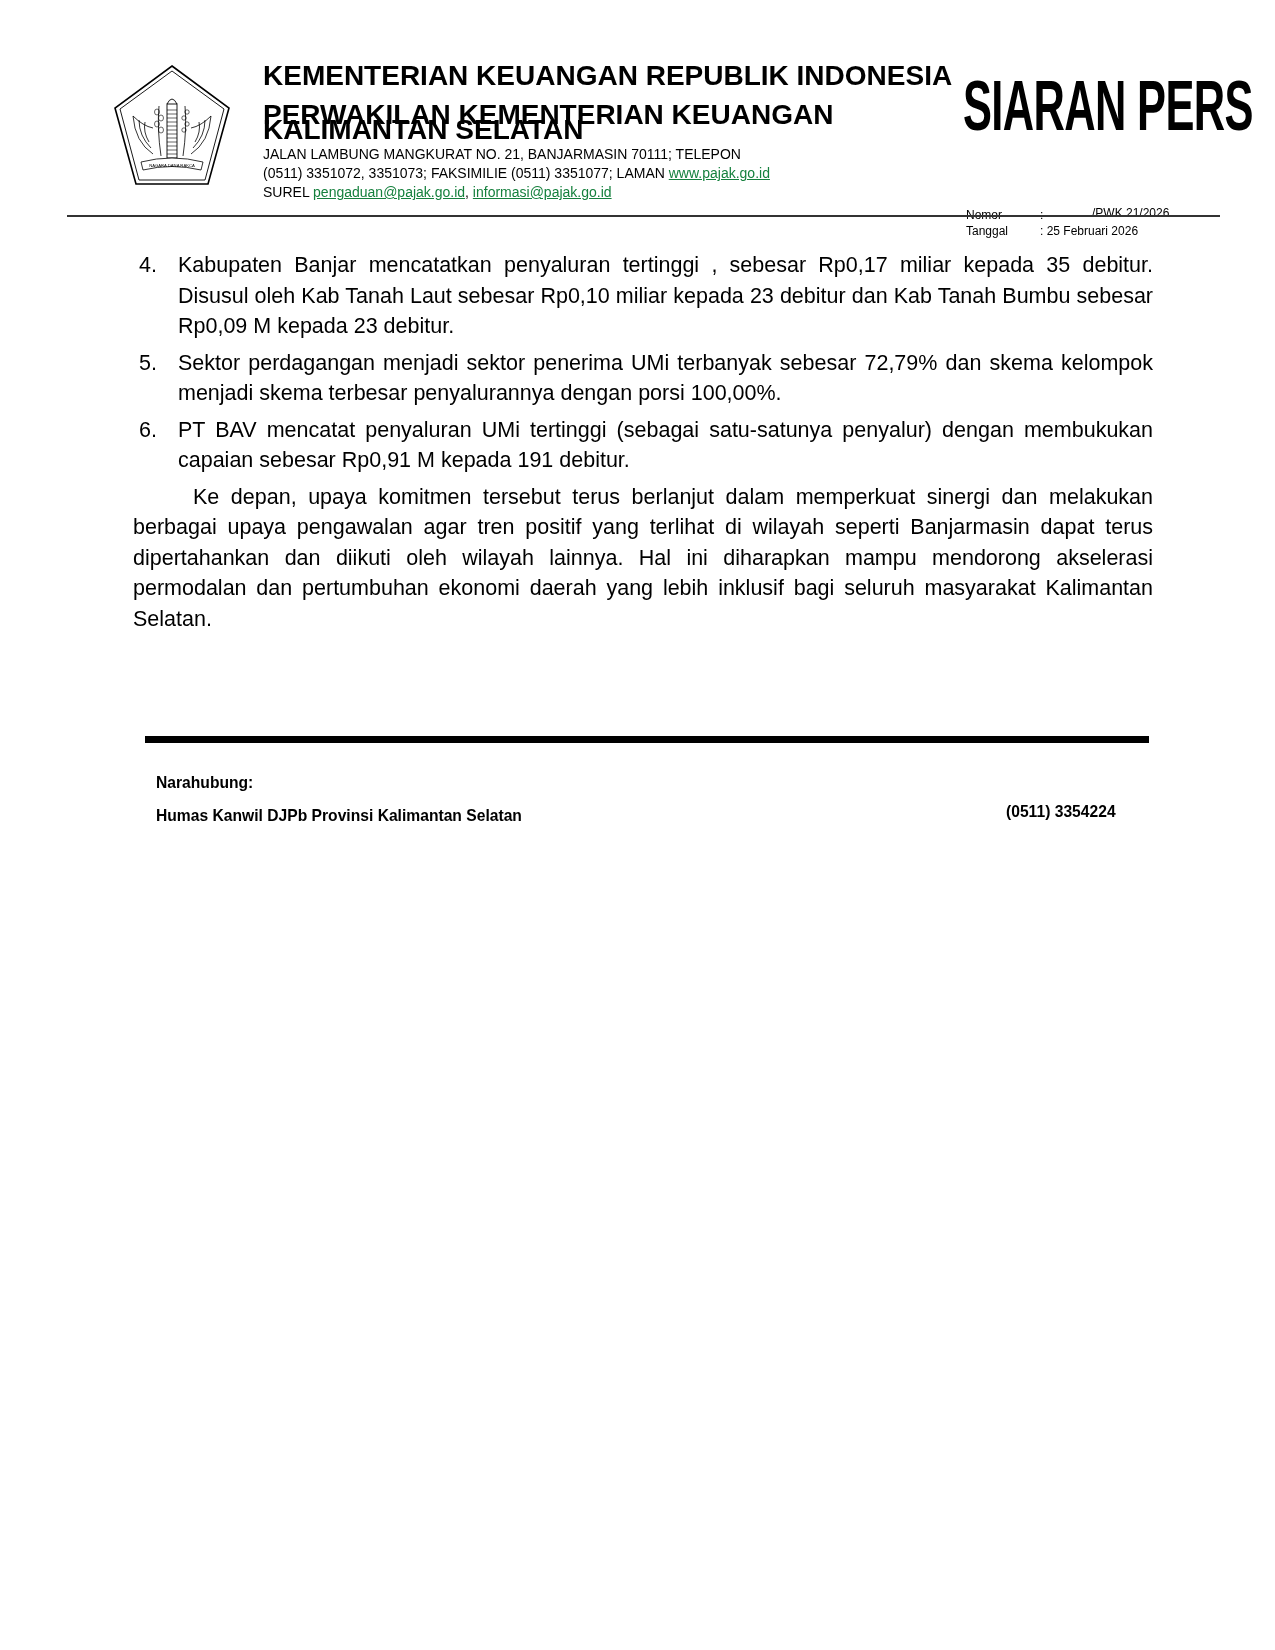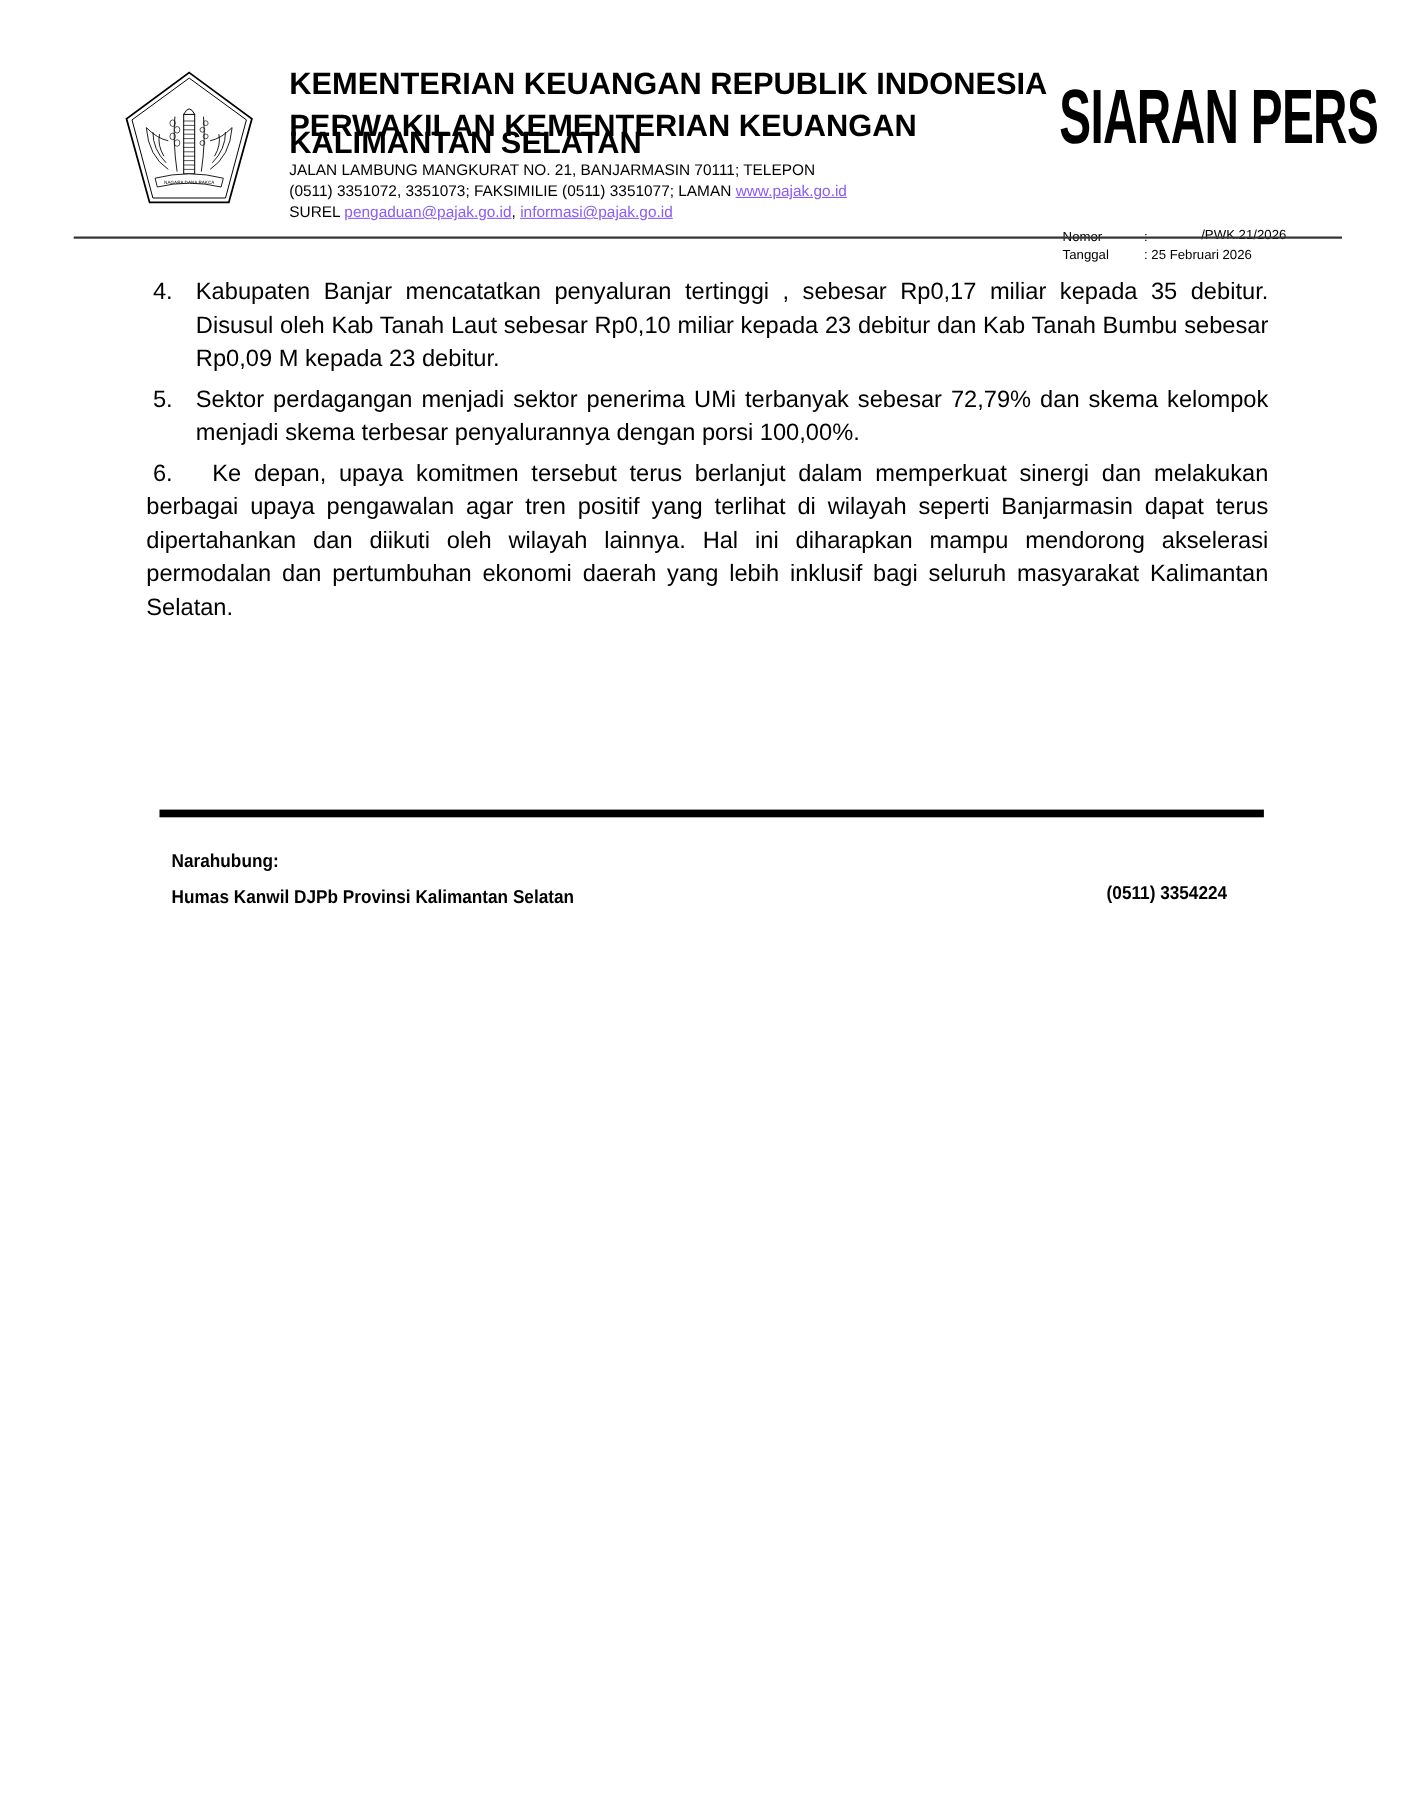--- a/index.html
+++ b/index.html
@@ -7,21 +7,21 @@
   .abs { position: absolute; }
   #logo { left: 113px; top: 64px; width: 118px; height: 124px; }
   .hdr-title { left: 263px; font-weight: bold; font-size: 28px; line-height: 26px; white-space: nowrap; }
   #title1 { top: 63px; }
   #title2 { top: 102px; }
   #title3 { top: 117px; }
   .hdr-addr { left: 263px; font-size: 14px; line-height: 19px; white-space: nowrap; }
   #addr1 { top: 145px; }
   #addr2 { top: 164px; }
   #addr3 { top: 183px; }
-  a.lnk { color: #8b5cf6; text-decoration: underline; }
+  a.lnk { color: #15803d; text-decoration: underline; }
   #siaran { left: 963px; top: 70px; width: 232px; height: 72px; font-weight: bold; font-size: 70px; line-height: 72px; transform: scaleX(0.62); transform-origin: left top; white-space: nowrap; letter-spacing: -1px; }
   .meta { font-size: 12px; line-height: 17px; white-space: nowrap; margin-top: 47px; }
   #meta-nomor-label { left: 966px; top: 160px; }
   #meta-nomor-colon { left: 1040px; top: 160px; }
   #meta-nomor-value { left: 1092px; top: 158px; text-align: center; }
   #meta-tanggal-label { left: 966px; top: 176px; text-align: center; }
   #meta-tanggal-value { left: 1040px; top: 176px; }
   #header-rule { left: 67px; top: 215px; width: 1153px; height: 2px; background: #333; }
 
   #body-text { left: 133px; top: 250px; width: 1020px; font-size: 21.5px; line-height: 30.5px; }
@@ -112,20 +112,21 @@
     <li>
       <span class="num">4.</span>
       <span>Kabupaten Banjar mencatatkan penyaluran tertinggi , sebesar Rp0,17 miliar kepada 35 debitur. Disusul oleh Kab Tanah Laut sebesar Rp0,10 miliar kepada 23 debitur dan Kab Tanah Bumbu sebesar Rp0,09 M kepada 23 debitur.</span>
     </li>
     <li>
       <span class="num">5.</span>
       <span>Sektor perdagangan menjadi sektor penerima UMi terbanyak sebesar 72,79% dan skema kelompok menjadi skema terbesar penyalurannya dengan porsi 100,00%.</span>
     </li>
     <li>
       <span class="num">6.</span>
+      <span>PT BAV mencatat penyaluran UMi tertinggi (sebagai satu-satunya penyalur) dengan membukukan capaian sebesar Rp0,91 M kepada 191 debitur.</span>
     </li>
   </ol>
   <p class="para">Ke depan, upaya komitmen tersebut terus berlanjut dalam memperkuat sinergi dan melakukan berbagai upaya pengawalan agar tren positif yang terlihat di wilayah seperti Banjarmasin dapat terus dipertahankan dan diikuti oleh wilayah lainnya. Hal ini diharapkan mampu mendorong akselerasi permodalan dan pertumbuhan ekonomi daerah yang lebih inklusif bagi seluruh masyarakat Kalimantan Selatan.</p>
 </div>
 
 <div id="footer-rule" class="abs"></div>
 
 <div id="contact-label" class="abs">Narahubung:</div>
 <div id="contact-name" class="abs">Humas Kanwil DJPb Provinsi Kalimantan Selatan</div>
 <div id="contact-phone" class="abs">(0511) 3354224</div>

